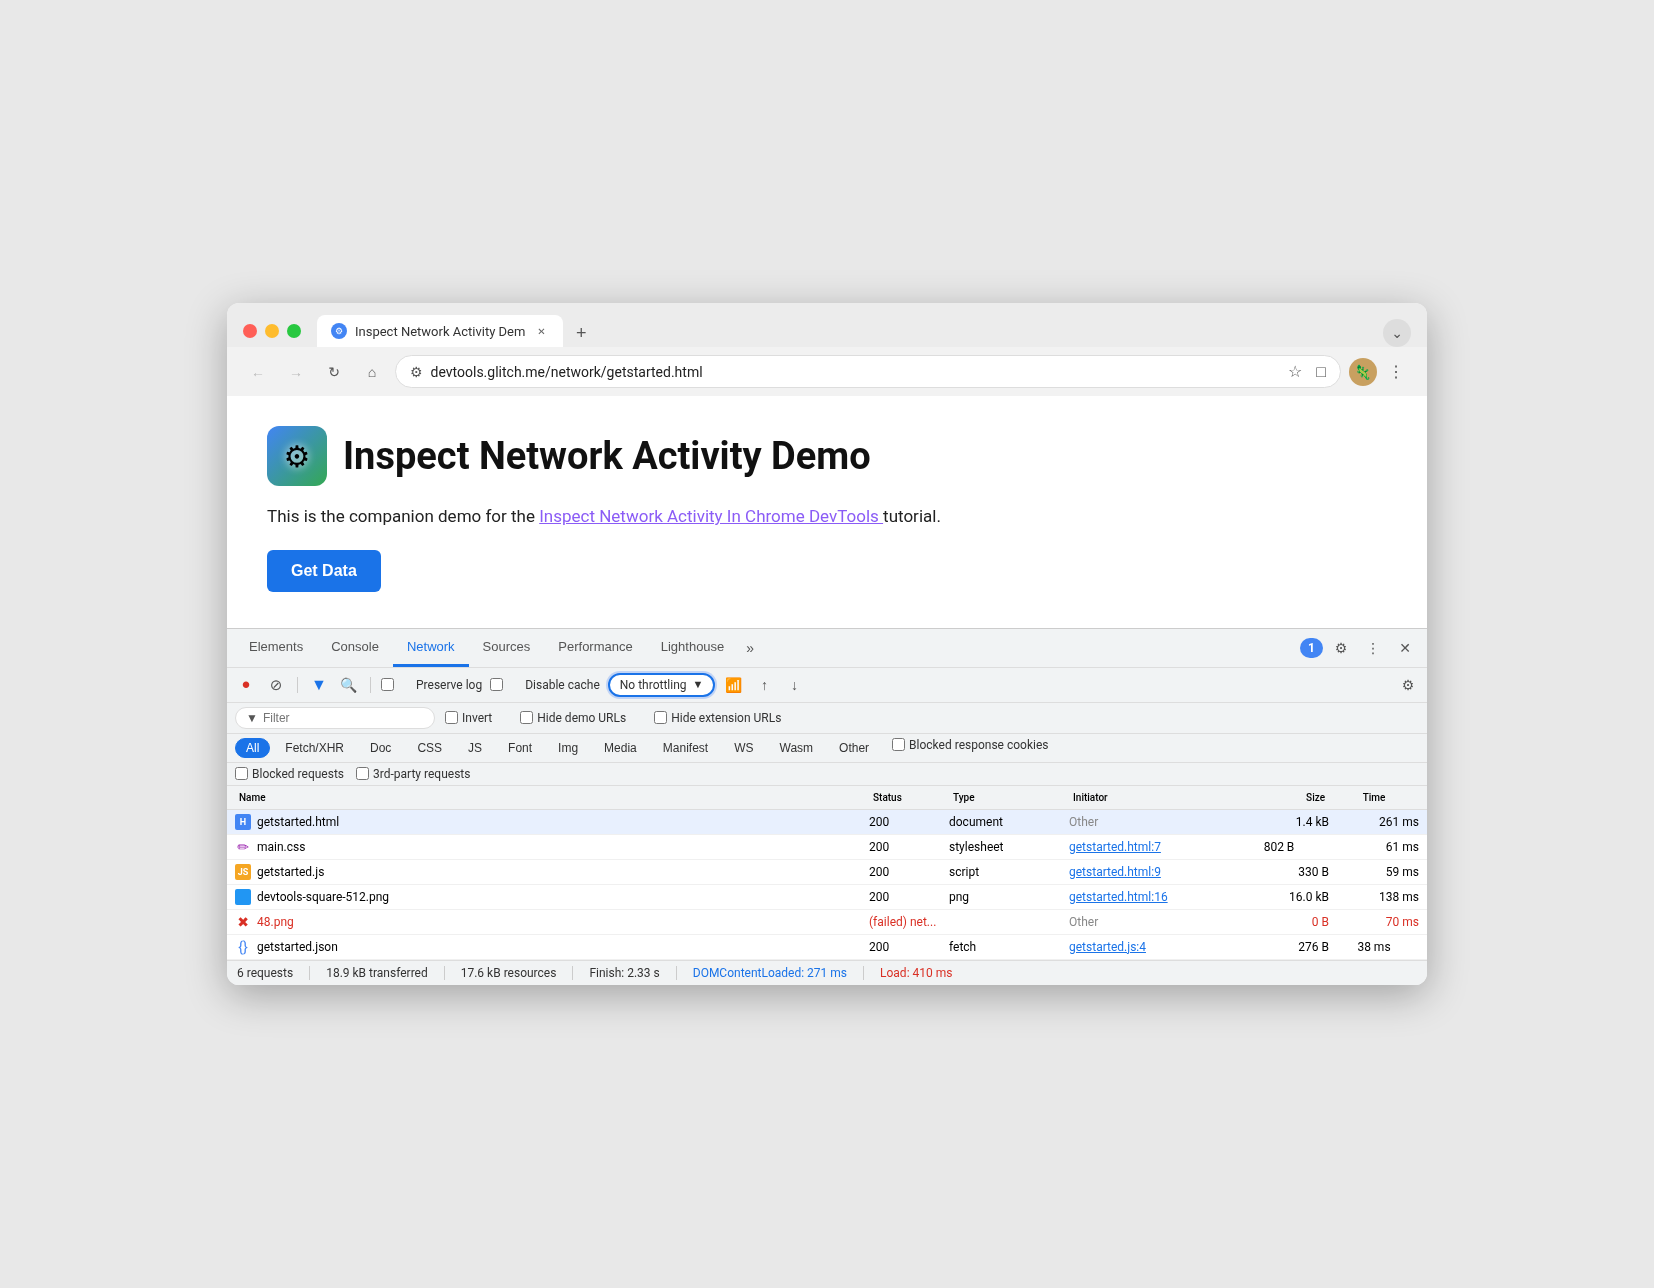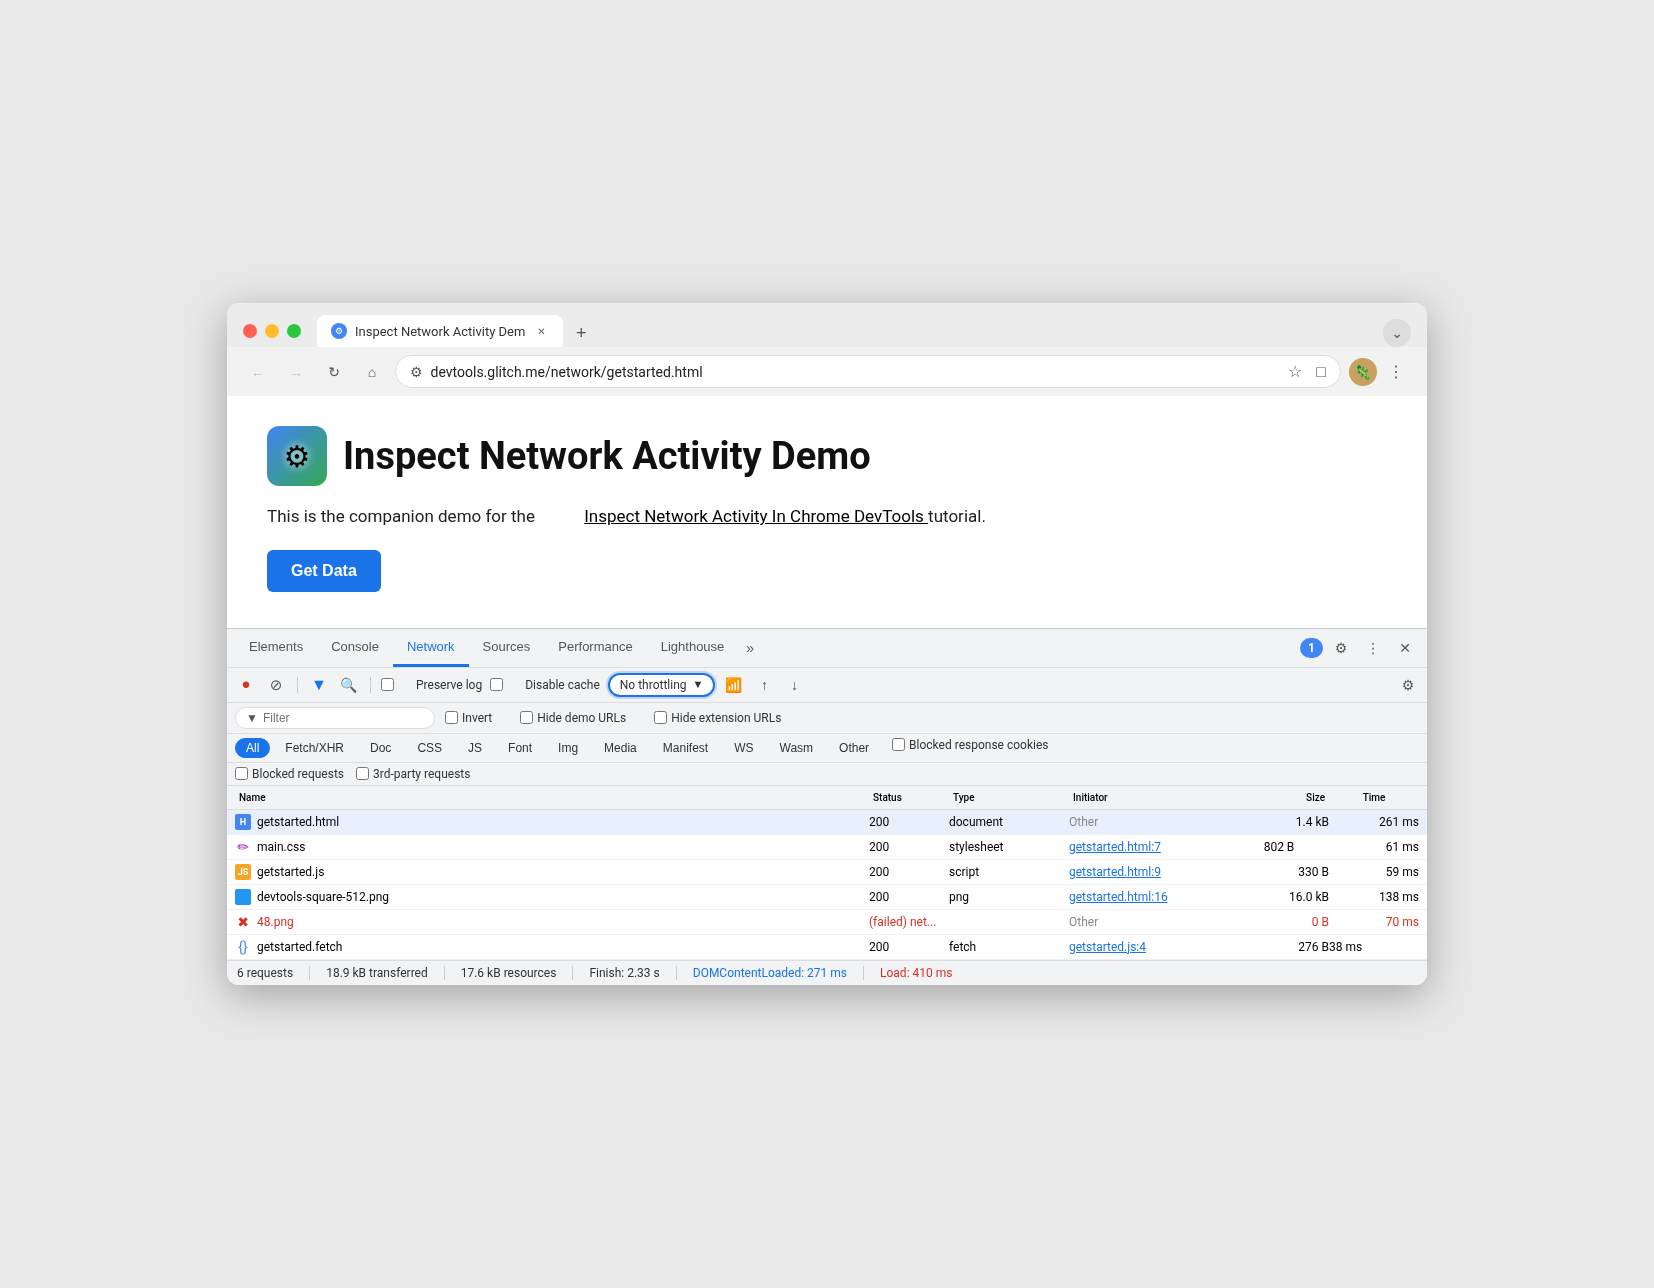--- a/index.html
+++ b/index.html
@@ -130,21 +130,21 @@
     }
     .page-logo {
       width: 60px; height: 60px;
       background: linear-gradient(135deg, #4285f4, #34a853);
       border-radius: 12px;
       display: flex; align-items: center; justify-content: center;
       font-size: 30px;
     }
     .page-title { font-size: 38px; font-weight: 700; color: #111; }
     .page-description { font-size: 17px; color: #222; margin-bottom: 20px; line-height: 1.5; }
-    .page-description a { color: #000000; text-decoration: underline; margin-left: 45px; }
+    .page-description a { color: #8b5cf6; text-decoration: underline; }
     .get-data-btn {
       background: #1a73e8;
       color: white;
       border: none;
       padding: 12px 24px;
       border-radius: 6px;
       font-size: 16px;
       font-weight: 600;
       cursor: pointer;
       margin-bottom: 16px;
@@ -555,27 +555,27 @@
         <span class="text-red">(failed) net...</span>
         <span></span>
         <span class="text-gray">Other</span>
         <span style="text-align:right;" class="text-red">0 B</span>
         <span style="text-align:right;" class="text-red">70 ms</span>
       </div>
 
       <div class="network-row">
         <div class="file-name-cell">
           <div class="file-icon" style="color:#4285f4;font-size:14px;width:16px;height:16px;display:flex;align-items:center;justify-content:center;">{}</div>
-          <span>getstarted.fetch</span>
+          <span>getstarted.json</span>
         </div>
         <span>200</span>
         <span>fetch</span>
         <span class="link-text">getstarted.js:4</span>
         <span style="text-align:right;">276 B</span>
-        <span style="text-align:left;">38 ms</span>
+        <span style="text-align:center;">38 ms</span>
       </div>
     </div>
 
     <div class="status-bar">
       <span>6 requests</span>
       <div class="status-divider"></div>
       <span>18.9 kB transferred</span>
       <div class="status-divider"></div>
       <span>17.6 kB resources</span>
       <div class="status-divider"></div>

